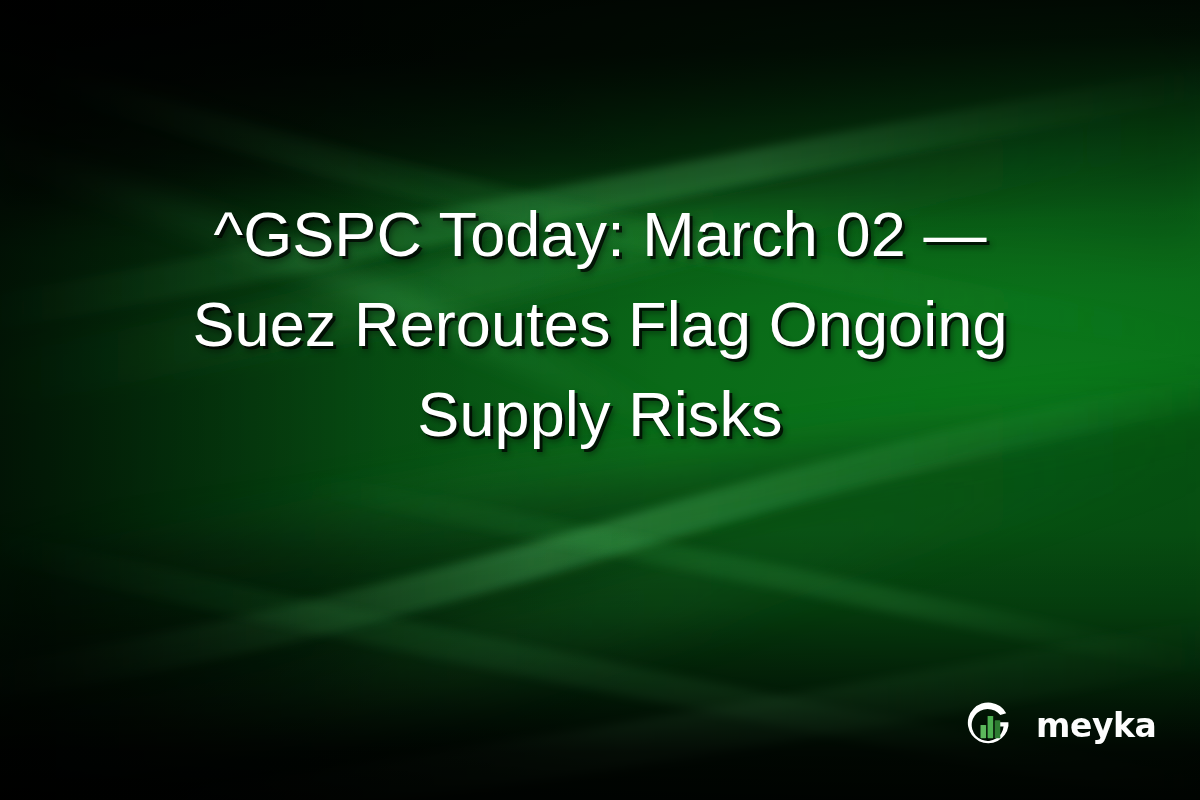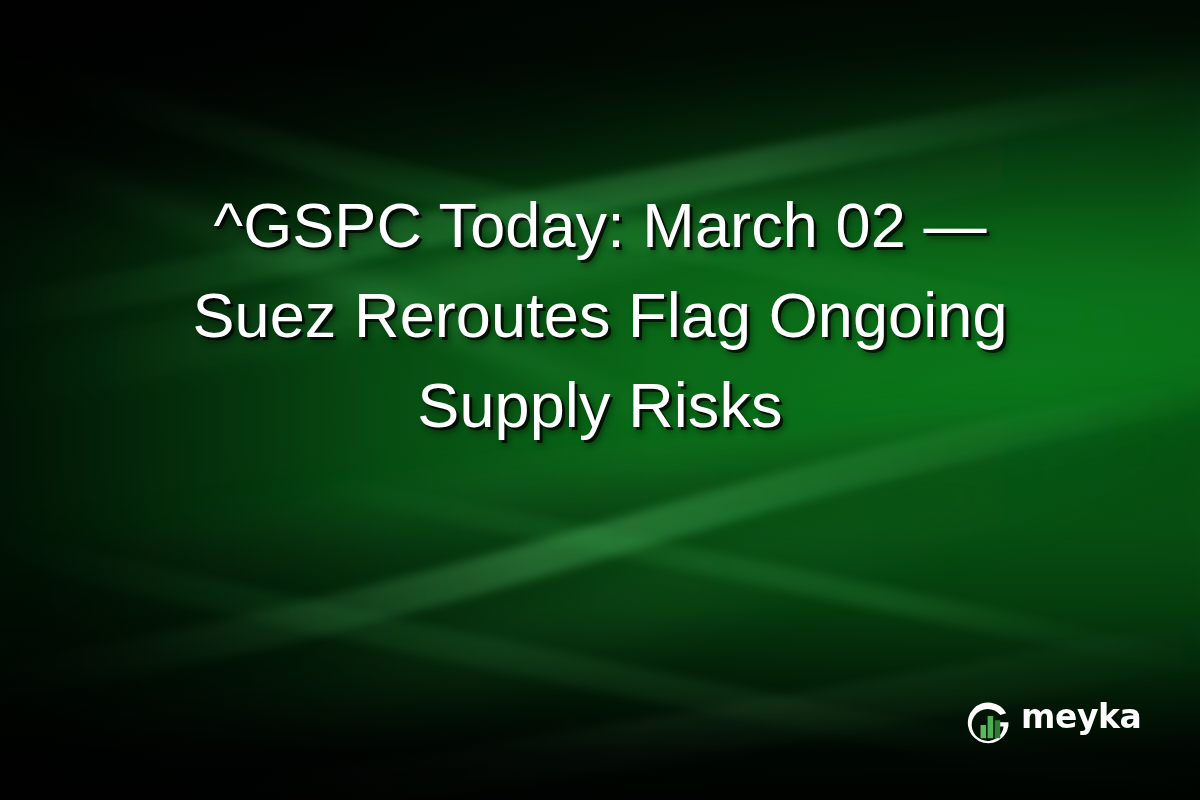--- a/index.html
+++ b/index.html
@@ -59,21 +59,21 @@
     inset: 0;
     background: radial-gradient(120% 110% at 50% 48%, rgba(0,0,0,0) 52%, rgba(0,0,0,0.30) 80%, rgba(0,0,0,0.55) 100%);
     pointer-events: none;
   }
 
   
   .title-wrap {
     position: absolute;
     left: 0;
     right: 0;
-    top: 180px;
+    top: 189px;
     text-align: center;
     padding: 0 60px;
     box-sizing: border-box;
   }
   .title {
     margin: 0;
     color: #ffffff;
     font-family: "Liberation Sans", sans-serif;
     font-weight: 400;
     font-size: 63px;
@@ -84,21 +84,22 @@
       4px 5px 6px rgba(0,0,0,0.45);
     white-space: pre-line;
   }
 
   
   .logo {
     position: absolute;
     left: 962px;
     top: 700px;
     display: flex;
-    gap: 9px;
+    align-items: center;
+    gap: 24px;
   }
   .logo-mark {
     width: 52px;
     height: 52px;
     flex: 0 0 auto;
     display: block;
   }
   .logo-word {
     color: #fdfdfd;
     font-family: "DejaVu Sans", sans-serif;

